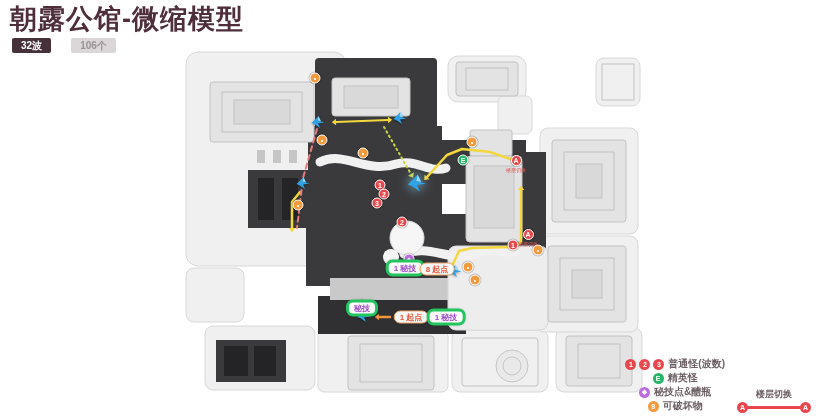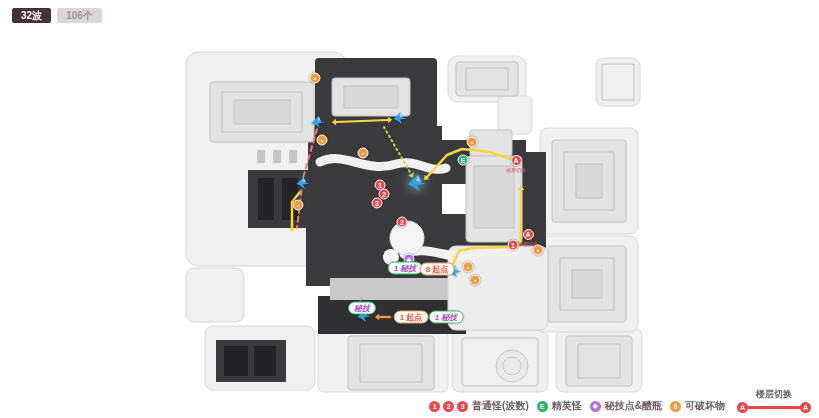--- a/index.html
+++ b/index.html
@@ -1,21 +1,21 @@
 <!DOCTYPE html>
 <html><head>
 <meta charset="utf-8">
 <style>
   html,body{margin:0;padding:0;background:#fff;}
   .page{position:relative;width:819px;height:418px;background:#ffffff;overflow:hidden;
         font-family:"Liberation Sans","DejaVu Sans",sans-serif;}
   
   .hdr{position:absolute;left:10px;top:4px;z-index:20;}
   .title{font-size:27px;font-weight:bold;color:#4d2e3a;letter-spacing:1px;line-height:30px;}
-  .badges{display:flex;gap:6px;margin-top:4px;margin-left:2px;}
+  .badges{display:flex;gap:20px;margin-top:4px;margin-left:2px;}
   .badge{font-size:10px;font-weight:bold;padding:1px 9px;border-radius:2px;line-height:13px;}
   .badge.dark{background:#46303a;color:#ffffff;}
   .badge.light{background:#dbd7d9;color:#9b9095;}
   
   svg.map{position:absolute;left:0;top:0;z-index:1;}
   .marker{position:absolute;transform:translate(-50%,-50%);display:flex;flex-direction:column;
           align-items:center;z-index:6;pointer-events:none;}
   .mk-circle{width:11px;height:11px;border-radius:50%;display:flex;align-items:center;
           justify-content:center;font-size:7px;font-weight:bold;color:#fff;
           border:1px solid #ffffff;box-shadow:0 0 0 1px rgba(0,0,0,.18);box-sizing:border-box;}
@@ -23,41 +23,42 @@
   .mk-elite{background:#27b56a;}
   .mk-technique{background:#bb6ce0;}
   .mk-destructible{background:#f59a3d;}
   .mk-floor{background:#e8484d;}
   .mk-caption{font-size:5px;color:#e05555;margin-top:1px;white-space:nowrap;}
   .bird{filter:drop-shadow(0 1px 1px rgba(0,0,0,.35));}
   .bird.big{transform:translate(-50%,-50%) scale(1.4);filter:drop-shadow(0 0 4px #8fdcff);}
   .map-badge{position:absolute;transform:translate(-50%,-50%);font-size:8px;font-weight:bold;
           padding:0 5px;border-radius:7px;background:rgba(255,255,255,.96);white-space:nowrap;
           z-index:7;line-height:11px;box-shadow:0 0 2px rgba(0,0,0,.25);}
-  .map-badge.technique{border:1px solid #22c55e;color:#a14fd0;font-style:italic;}
+  .map-badge.technique{border:3px solid #22c55e;color:#a14fd0;}
   .map-badge.start{border:1px solid #f0a365;color:#e8593a;}
   
   .legend{position:absolute;right:8px;bottom:5px;display:flex;align-items:flex-end;gap:8px;
           font-size:10px;color:#6b5f63;z-index:20;}
   .leg-item{display:flex;align-items:center;gap:4px;}
   .leg-syms{display:flex;gap:3px;}
   .leg-circle{width:11px;height:11px;border-radius:50%;display:flex;align-items:center;
           justify-content:center;font-size:7px;font-weight:bold;color:#fff;}
   .leg-label{font-weight:bold;}
   .floor-widget{display:flex;flex-direction:column;align-items:center;margin-left:4px;}
   .floor-label{font-size:9px;font-weight:bold;color:#6b5f63;margin-bottom:1px;}
   .floor-line-row{display:flex;align-items:center;}
   .floor-line{width:56px;height:3px;background:#e8484d;border-radius:2px;margin:0 -2px;}
 </style>
 </head>
 <body>
 
 <div class="page">
 
   <div class="hdr">
+    <div class="title">朝露公馆-微缩模型</div>
     <div class="badges">
       <span class="badge dark">32波</span>
       <span class="badge light">106个</span>
     </div>
   </div>
 
   <svg class="map" width="819" height="418" viewBox="0 0 819 418">
 
     <g fill="#f0f0f0" stroke="#d8d8d8" stroke-width="1">
       <rect x="186" y="52" width="160" height="214" rx="12"></rect>
@@ -244,21 +245,21 @@
         <span class="mk-circle mk-destructible">•</span>
       </div>
       <div class="map-badge technique" style="left: 405px; top: 268px;">1 秘技</div>
       <div class="map-badge start" style="left: 437px; top: 269px;">8 起点</div>
       <div class="map-badge technique" style="left: 362px; top: 308px;">秘技</div>
       <div class="map-badge start" style="left: 411px; top: 317px;">1 起点</div>
       <div class="map-badge technique" style="left: 446px; top: 317px;">1 秘技</div>
     </div>
 
   <div class="legend">
-    <div id="legend-items" style="display:flex;align-items:center;gap:8px;">
+    <div id="legend-items" style="display:flex;align-items:center;gap:0;flex-direction:column;">
         <div class="leg-item">
           <span class="leg-syms">
             <span class="leg-circle" style="background: rgb(232, 72, 77);">1</span>
             <span class="leg-circle" style="background: rgb(232, 72, 77);">2</span>
             <span class="leg-circle" style="background: rgb(232, 72, 77);">3</span>
           </span>
           <span class="leg-label">普通怪(波数)</span>
         </div>
         <div class="leg-item">
           <span class="leg-syms">

